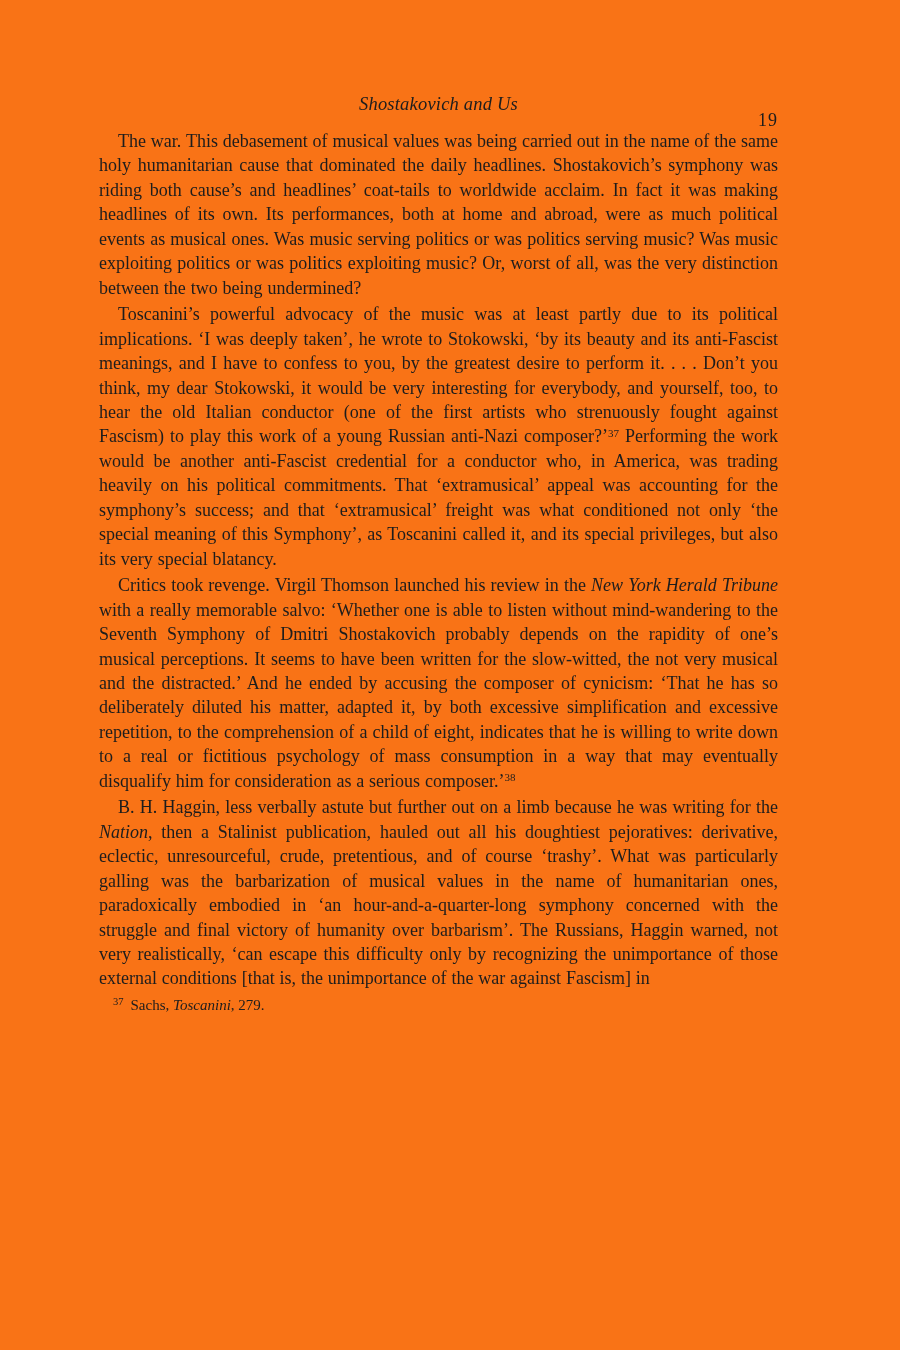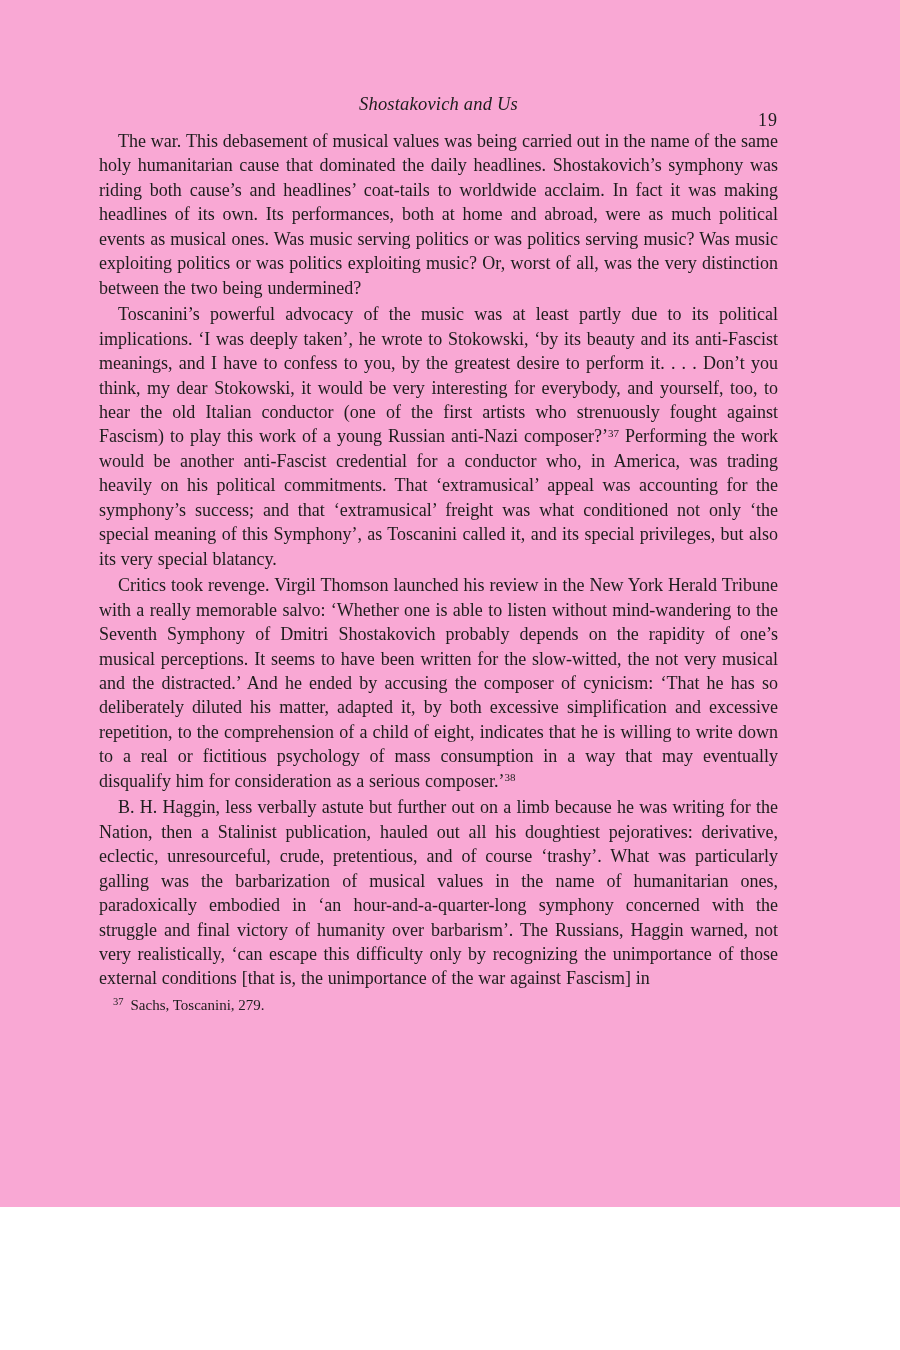--- a/index.html
+++ b/index.html
@@ -10,22 +10,22 @@
   body {
     width: 900px;
     height: 1350px;
     font-family: "Liberation Serif", serif;
     color: #1d1d1d;
     -webkit-font-smoothing: antialiased;
   }
   .page {
     position: relative;
     width: 900px;
-    height: 1207px;
-    background: #f9a8d4;
+    height: 1350px;
+    background: #f97316;
     overflow: hidden;
   }
   .content {
     position: absolute;
     left: 97px;
     top: 92px;
     width: 683px;
   }
   .running-head {
     position: relative;
@@ -49,21 +49,21 @@
     letter-spacing: 1px;
   }
   .body-text p {
     margin: 2px;
     text-align: justify;
     font-size: 18px;
     line-height: 24.45px;
     text-indent: 19px;
     word-spacing: 0.02em;
   }
-  .it { }
+  .it { font-style: italic; }
   sup.fnref {
     font-size: 11px;
     line-height: 0;
     position: relative;
     top: -0.5em;
     vertical-align: baseline;
   }
   .footnotes {
     padding-left: 16px;
   }

